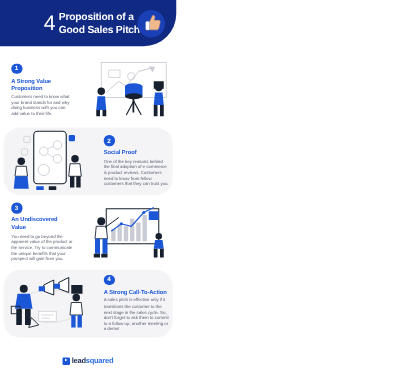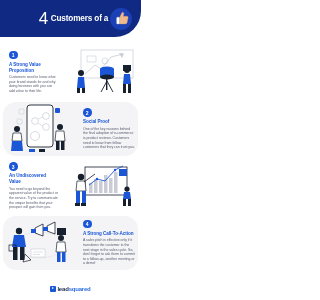--- a/index.html
+++ b/index.html
@@ -161,21 +161,22 @@
   svg { display:block; }
 </style>
 </head>
 <body>
 
 <div class="header">
   <div class="header-band"></div>
   <div class="header-inner">
     <div class="big-num">4</div>
     <div class="title-lines">
-      <div class="title-line">Customers of a</div>
+      <div class="title-line">Proposition of a</div>
+      <div class="title-line">Good Sales Pitch</div>
     </div>
   </div>
   <div class="thumb-wrap">
     <div class="thumb-circle"></div>
     <svg class="thumb-svg" viewBox="0 0 24 24">
       <path d="M8.5 10.5 L11 5.2 C11.3 4.3 12.2 3.9 12.9 4.3 C13.6 4.7 13.8 5.6 13.6 6.4 L13 9.2 L17.6 9.2 C18.7 9.2 19.4 10.2 19.1 11.2 L17.7 17.3 C17.5 18.2 16.7 18.8 15.8 18.8 L8.5 18.8 Z" fill="#f0b98b" stroke="#d99a6a" stroke-width="0.5"></path>
       <rect x="4.6" y="10.4" width="3.6" height="8.6" rx="1" fill="#ffffff" stroke="#dcdcdc" stroke-width="0.4"></rect>
     </svg>
   </div>
 </div>

